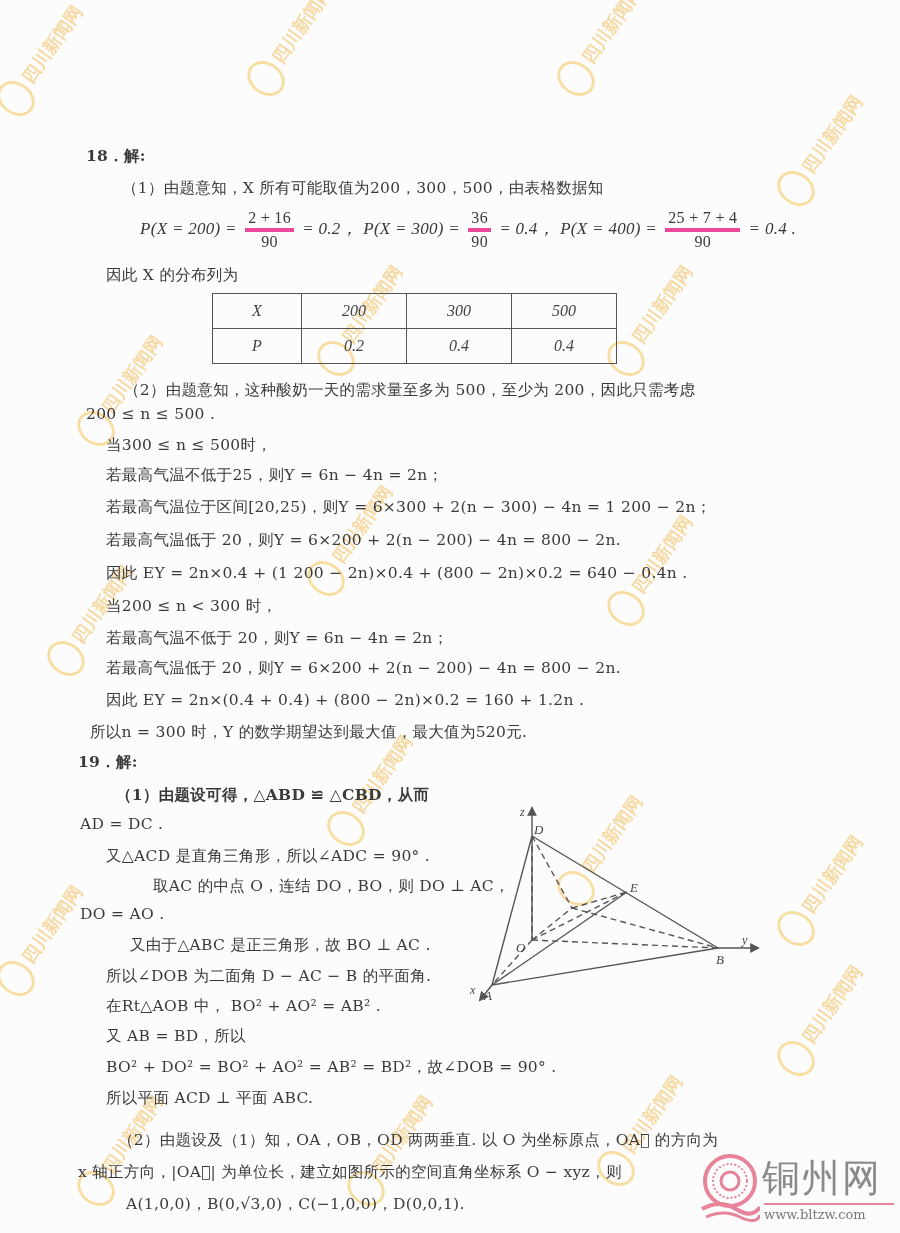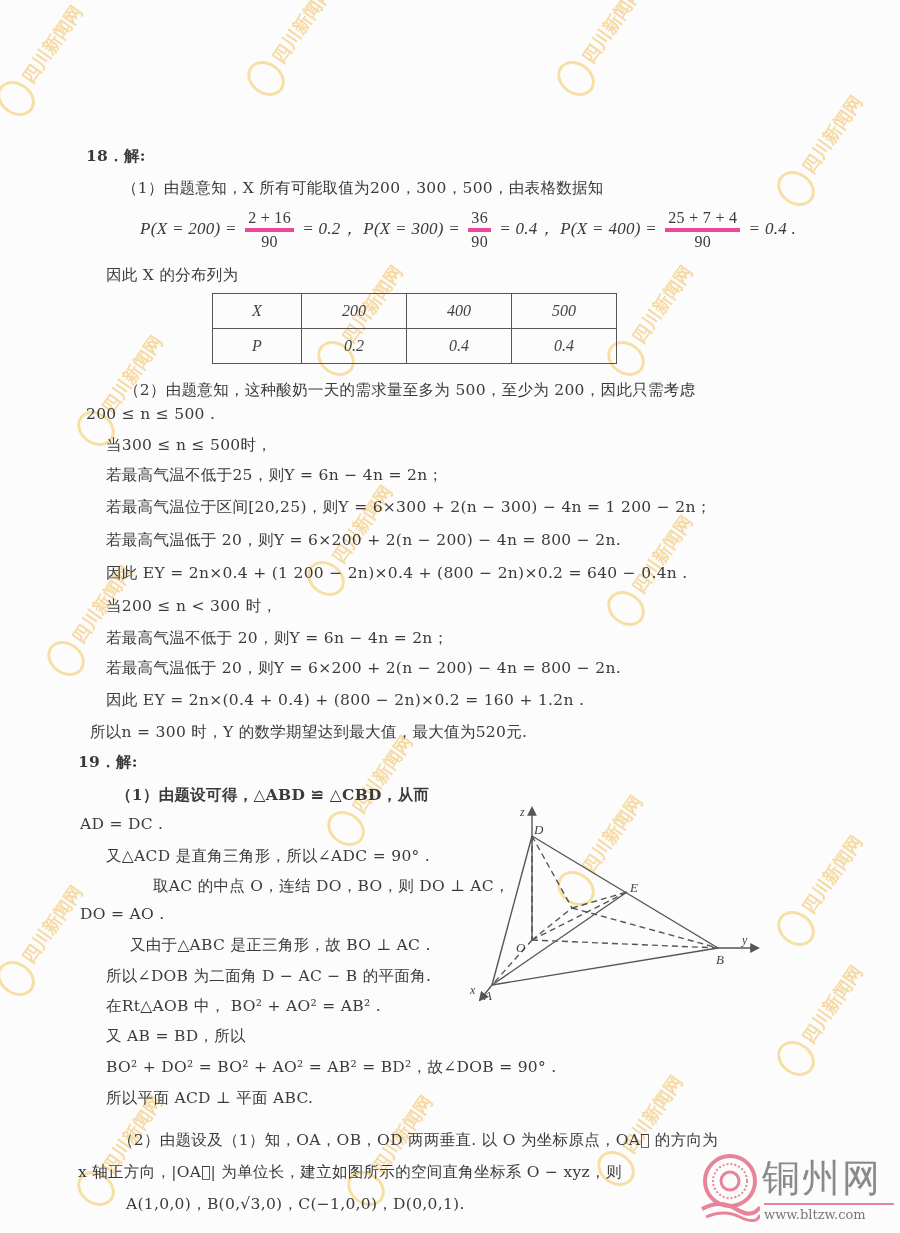--- a/index.html
+++ b/index.html
@@ -74,21 +74,21 @@
   </span>
 </div>
 
 <div class="line" style="left:106px;top:265px;">因此 X 的分布列为</div>
 
 <table class="dist">
   <tbody>
       <tr>
     <td class="hd">X</td>
     <td>200</td>
-    <td>400</td>
+    <td>300</td>
     <td>500</td>
   </tr>
   <tr>
     <td class="hd">P</td>
     <td>0.2</td>
     <td>0.4</td>
     <td>0.4</td>
   </tr>
 </tbody>
   </table>

